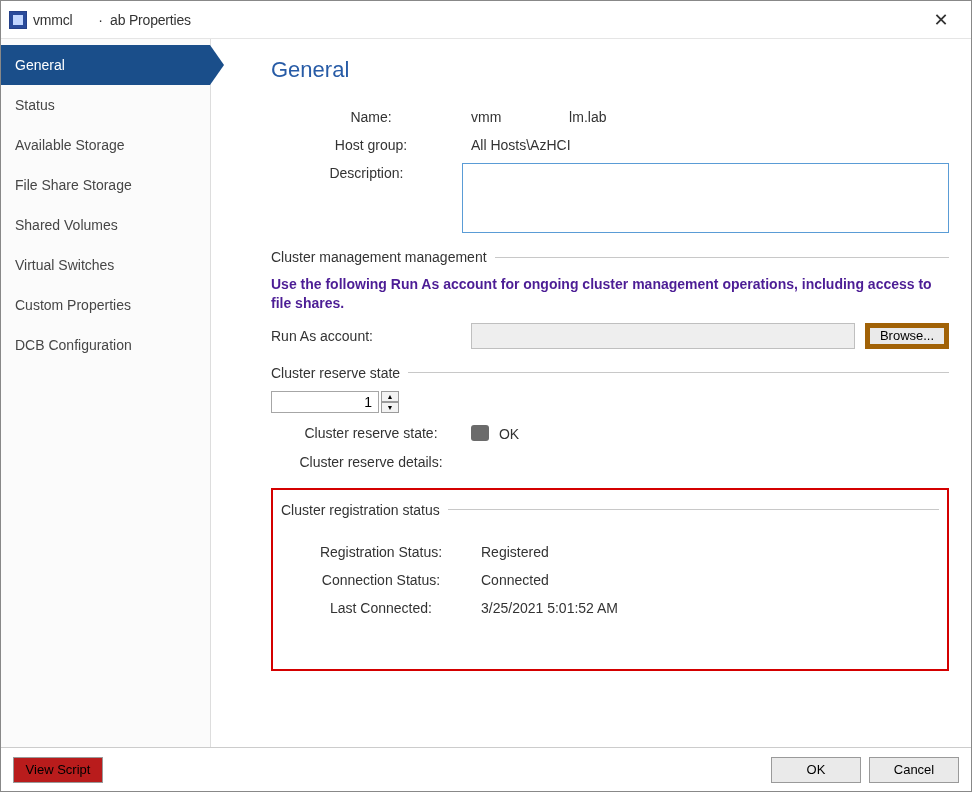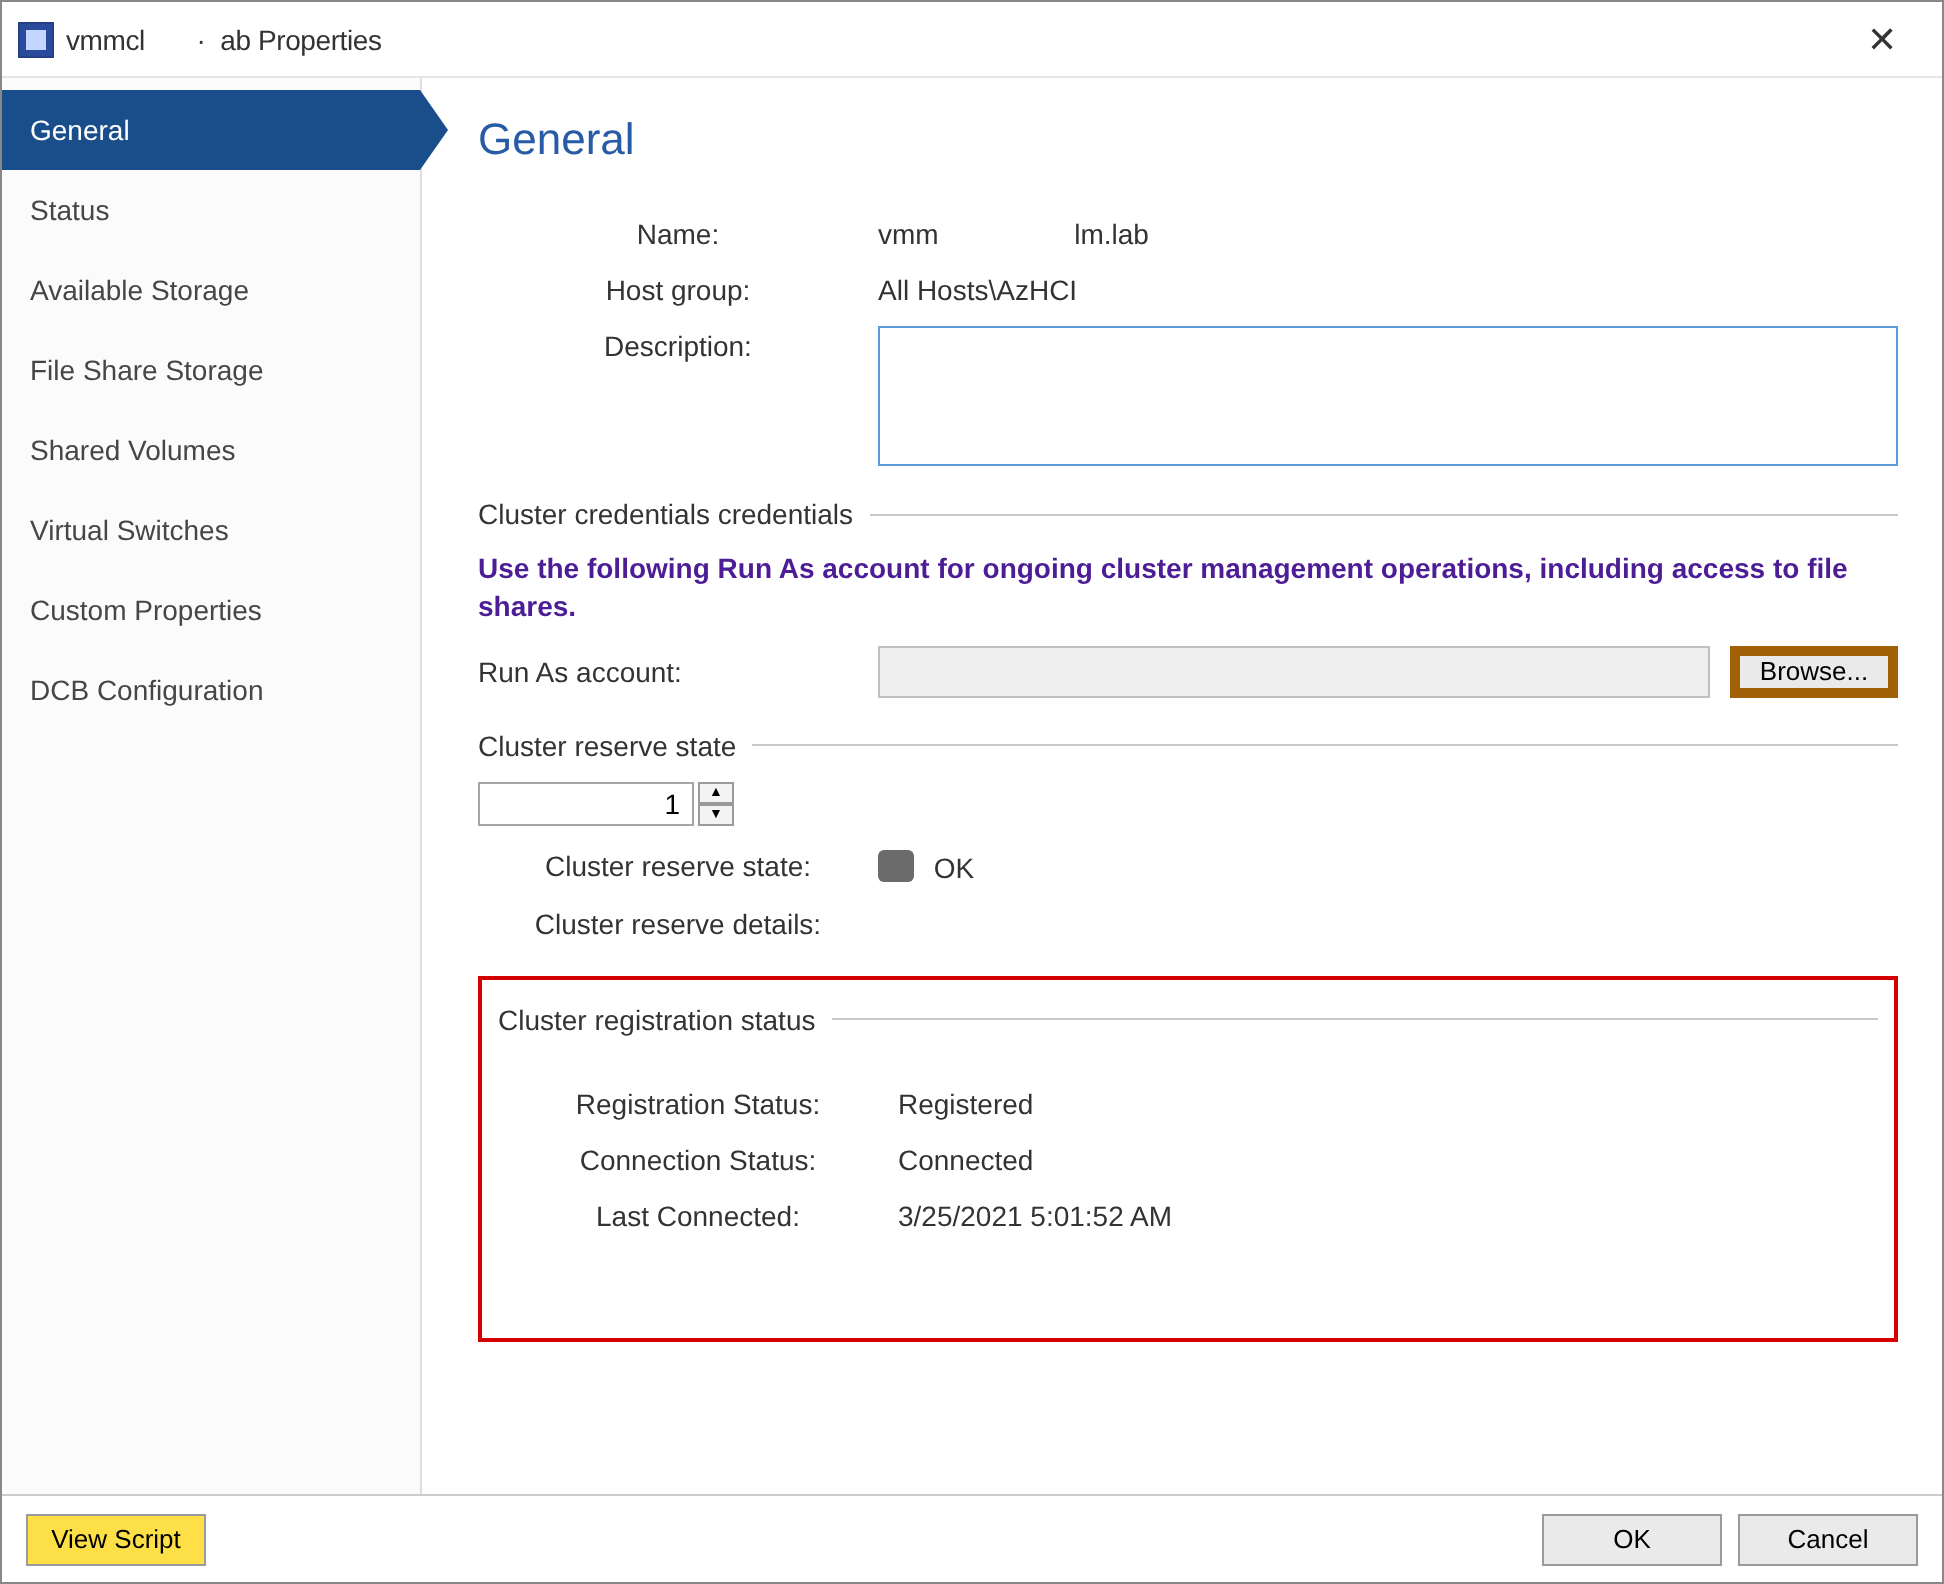--- a/index.html
+++ b/index.html
@@ -53,20 +53,21 @@
       align-items: center;
       justify-content: center;
       font-size: 18px;
       color: #333;
       cursor: pointer;
     }
     
     .content {
       display: flex;
       height: calc(100% - 38px - 44px);
+      gap: 32px;
     }
     
     .sidebar {
       width: 210px;
       background: #fbfbfb;
       border-right: 1px solid #ddd;
       padding-top: 6px;
     }
     .sidebar-item {
       padding: 12px 14px;
@@ -217,21 +218,21 @@
     }
     .footer .spacer { flex: 1; }
     .btn {
       min-width: 90px;
       height: 26px;
       background: #eaeaea;
       border: 1px solid #9a9a9a;
       font-size: 13px;
       cursor: pointer;
     }
-    .btn.light { background: #fde047; }
+    .btn.light { background: #b91c1c; }
   </style>
 </head>
 <body>
 
 <div class="titlebar">
   <div class="app-icon">
       <span></span>
     </div>
   <div class="title-text">vmmcl       ·  ab Properties</div>
   <div class="close">✕</div>
@@ -264,21 +265,21 @@
     <div class="row">
       <div class="label">Host group:</div>
       <div class="value">All Hosts\AzHCI</div>
     </div>
     <div class="row">
       <div class="label">Description:</div>
       <textarea class="desc-area" style=""></textarea>
     </div>
 
     <div class="section-title">
-      <span>Cluster credentials credentials</span>
+      <span>Cluster management management</span>
       <div class="section-line"></div>
     </div>
     <div class="helper">Use the following Run As account for ongoing cluster management operations, including access to file shares.</div>
     <div class="runas-row">
       <div class="label">Run As account:</div>
       <input class="runas-input" type="text" readonly="" value="" style="">
       <button class="browse-btn">Browse...</button>
     </div>
 
     <div class="section-title">

